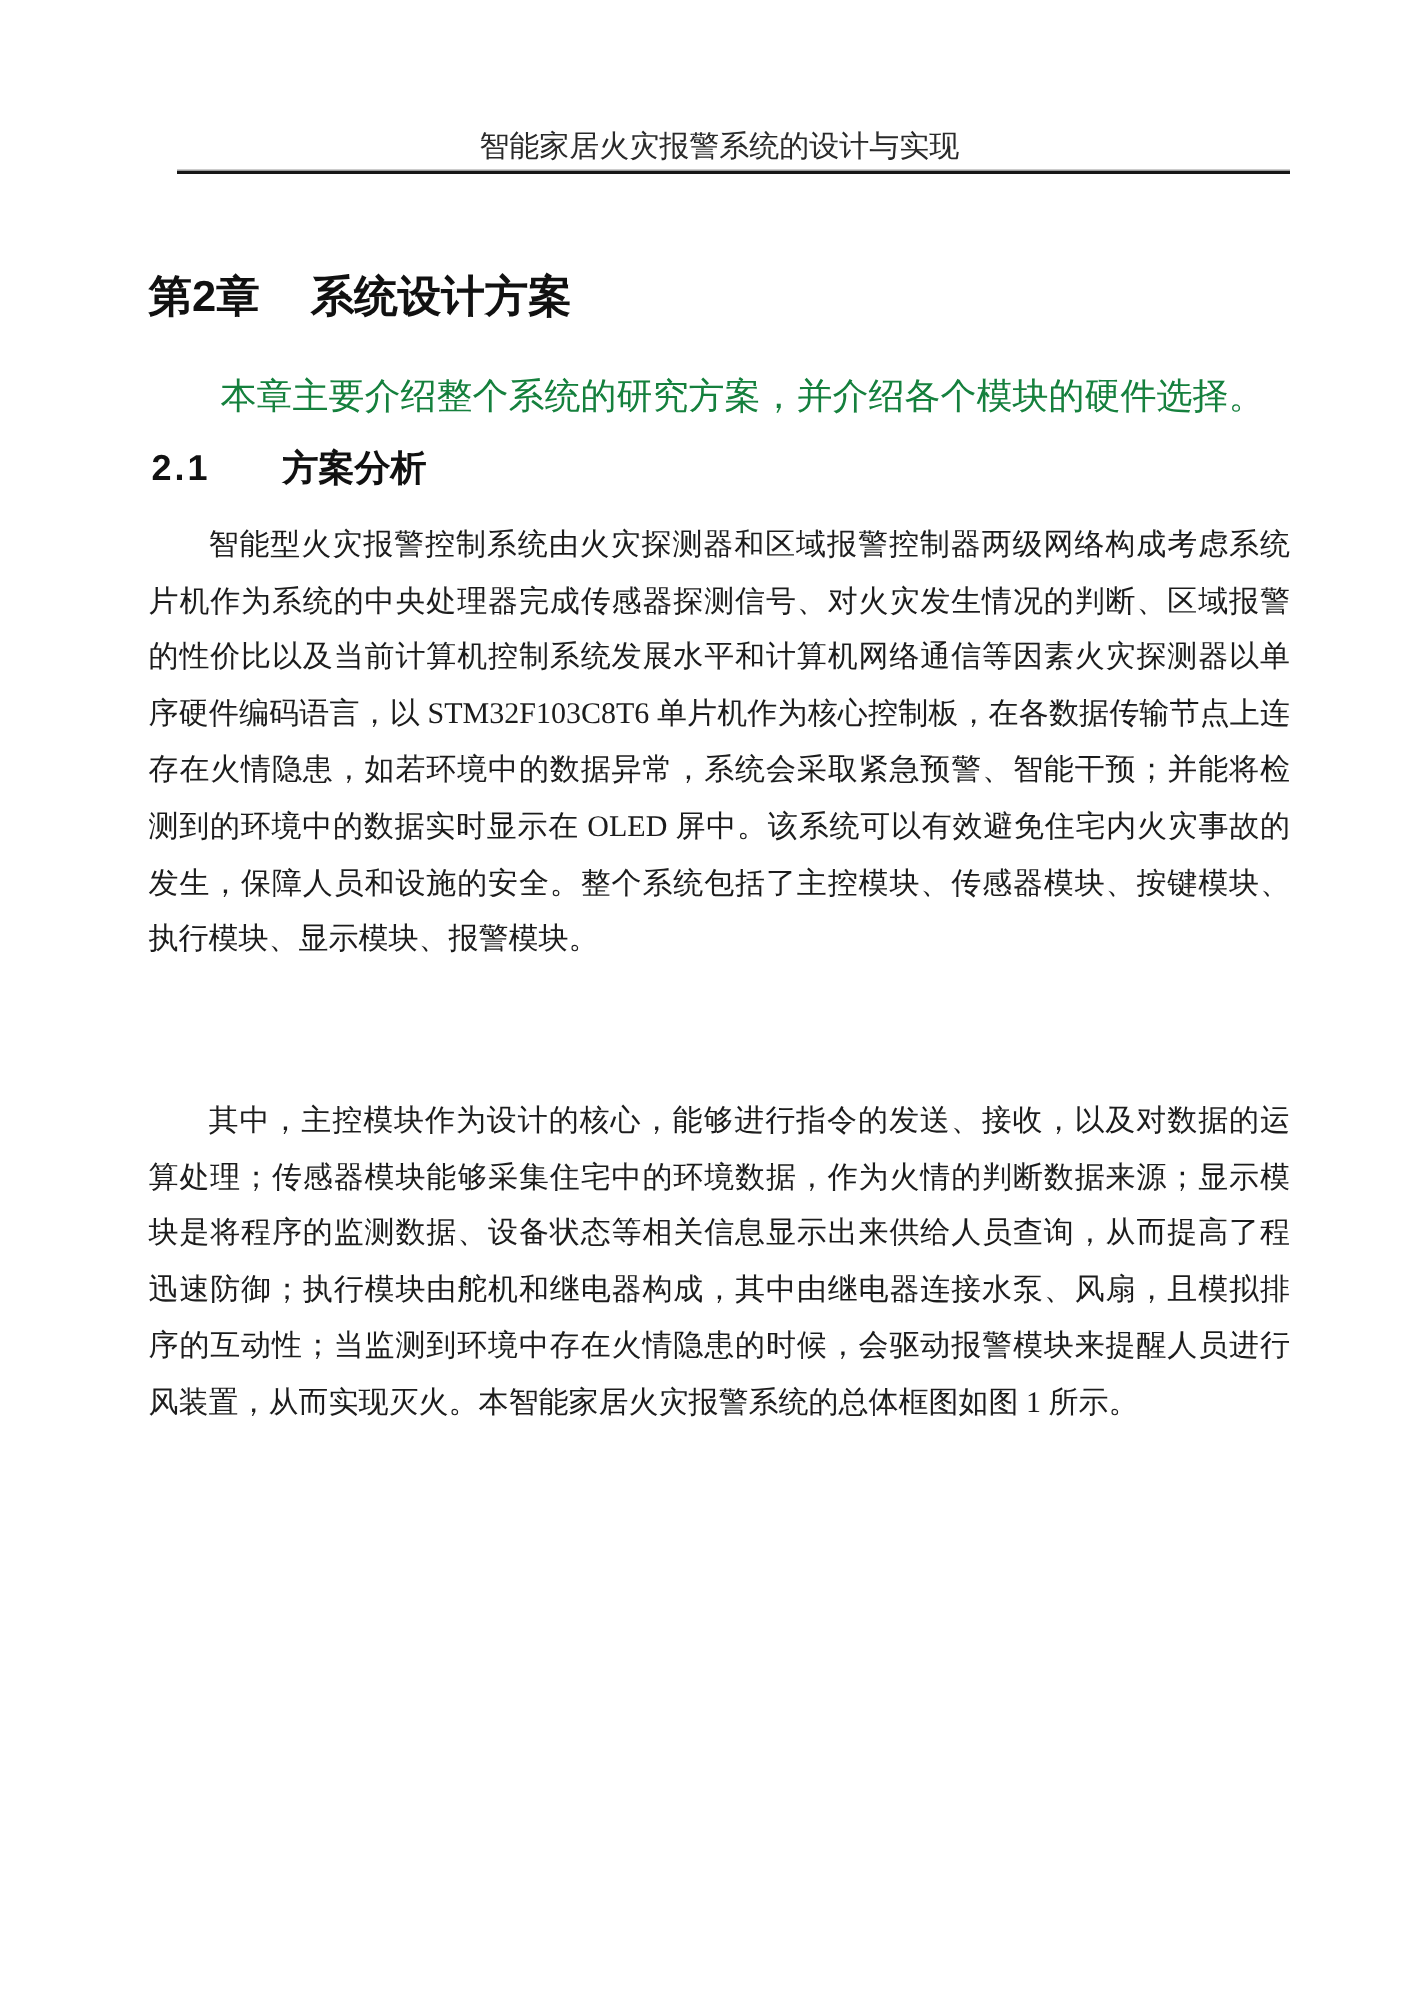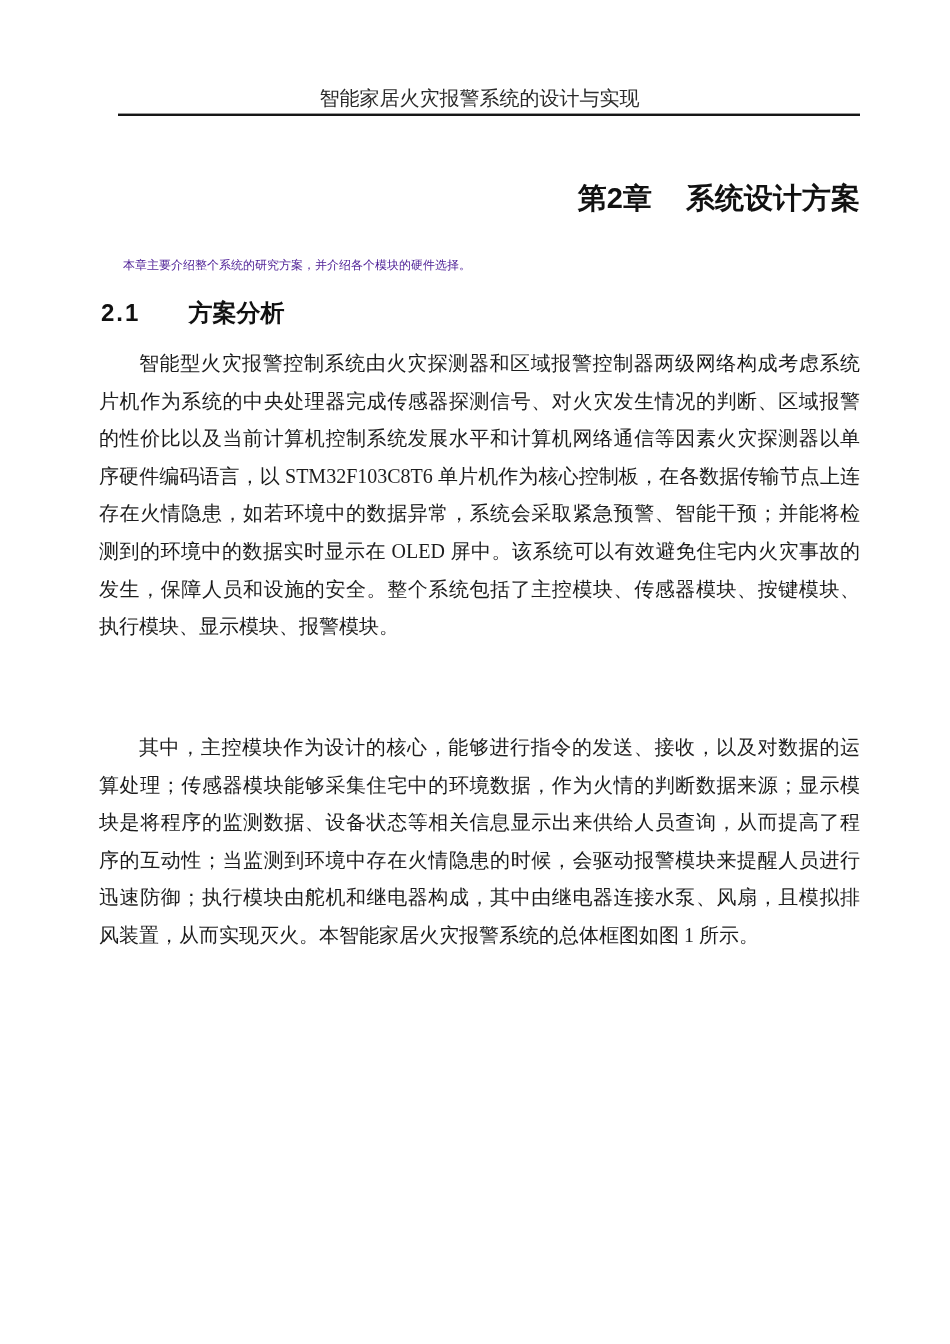--- a/index.html
+++ b/index.html
@@ -34,40 +34,40 @@
     border-bottom: 2px solid #161616;
   }
 
   
   .chapter-title {
     position: absolute;
     top: 180px;
     left: 99px;
     width: 761px;
     margin: 0;
-    text-align: right;
+    text-align: left;
     font-family: "Liberation Sans", "DejaVu Sans", sans-serif;
     font-weight: 700;
     font-size: 29px;
     line-height: 36px;
     color: #111111;
   }
   .chapter-title .chap-num { margin-right: 34px; }
 
   
   .intro {
     position: absolute;
     top: 250px;
     left: 99px;
     width: 761px;
     margin: 0;
-    font-size: 12px;
+    font-size: 24px;
     line-height: 30px;
     text-indent: 2em;
-    color: #4c1d95;
+    color: #15803d;
   }
 
   
   .section-heading {
     position: absolute;
     top: 297px;
     left: 101px;
     margin: 0;
     font-family: "Liberation Sans", "DejaVu Sans", sans-serif;
     font-weight: 700;
@@ -144,20 +144,20 @@
       <div class="tline">存在火情隐患，如若环境中的数据异常，系统会采取紧急预警、智能干预；并能将检</div>
       <div class="tline">测到的环境中的数据实时显示在 OLED 屏中。该系统可以有效避免住宅内火灾事故的</div>
       <div class="tline">发生，保障人员和设施的安全。整个系统包括了主控模块、传感器模块、按键模块、</div>
       <div class="tline last">执行模块、显示模块、报警模块。</div>
     </div>
 
   <div class="body-para para-2">
       <div class="tline">其中，主控模块作为设计的核心，能够进行指令的发送、接收，以及对数据的运</div>
       <div class="tline">算处理；传感器模块能够采集住宅中的环境数据，作为火情的判断数据来源；显示模</div>
       <div class="tline">块是将程序的监测数据、设备状态等相关信息显示出来供给人员查询，从而提高了程</div>
+      <div class="tline">迅速防御；执行模块由舵机和继电器构成，其中由继电器连接水泵、风扇，且模拟排</div>
       <div class="tline">序的互动性；当监测到环境中存在火情隐患的时候，会驱动报警模块来提醒人员进行</div>
-      <div class="tline">迅速防御；执行模块由舵机和继电器构成，其中由继电器连接水泵、风扇，且模拟排</div>
       <div class="tline last">风装置，从而实现灭火。本智能家居火灾报警系统的总体框图如图 1 所示。</div>
     </div>
 
   <div class="page-number">4</div>
 
 </div>
 
 </body></html>

